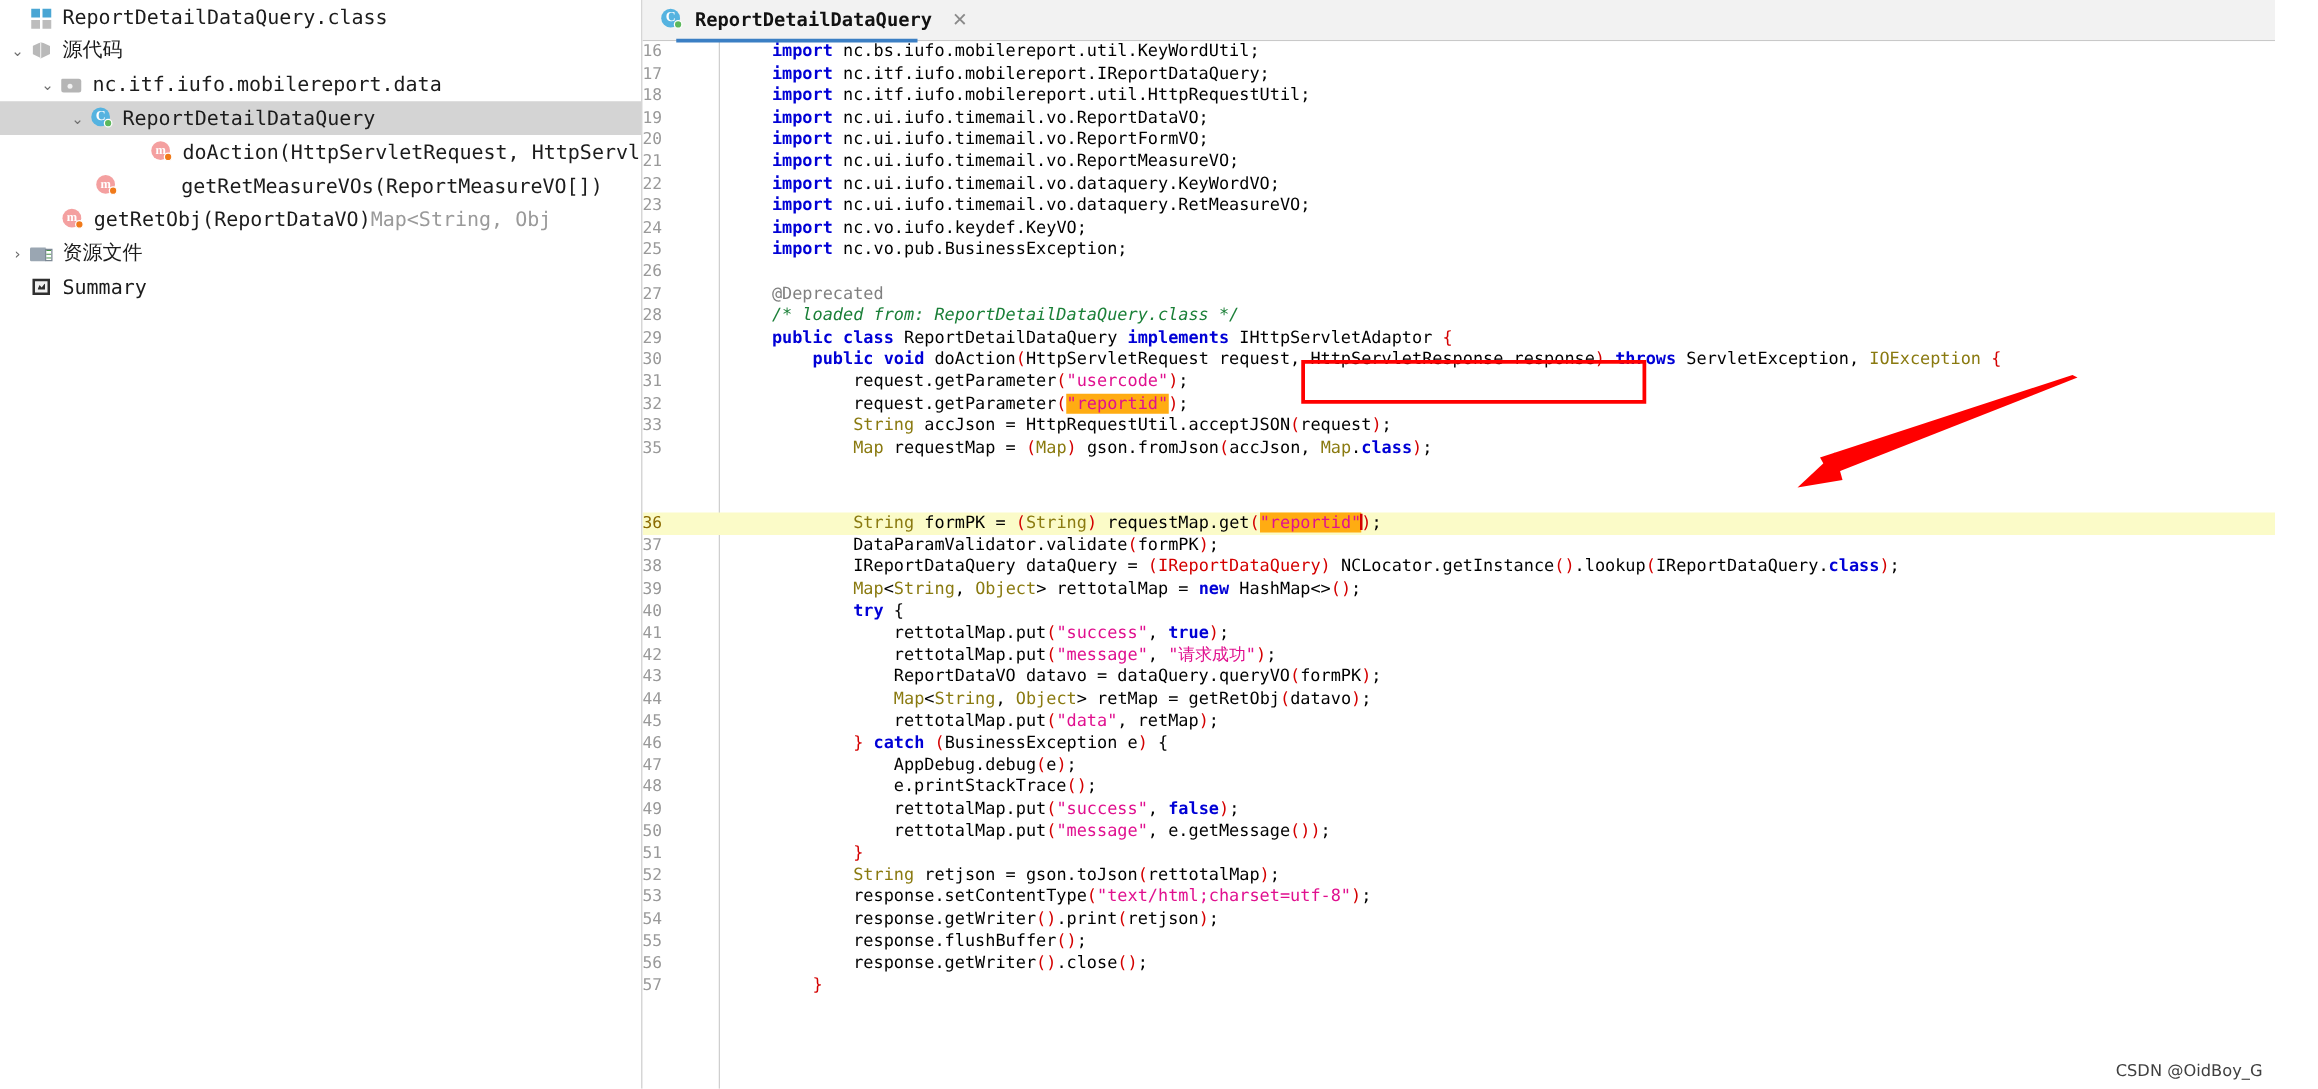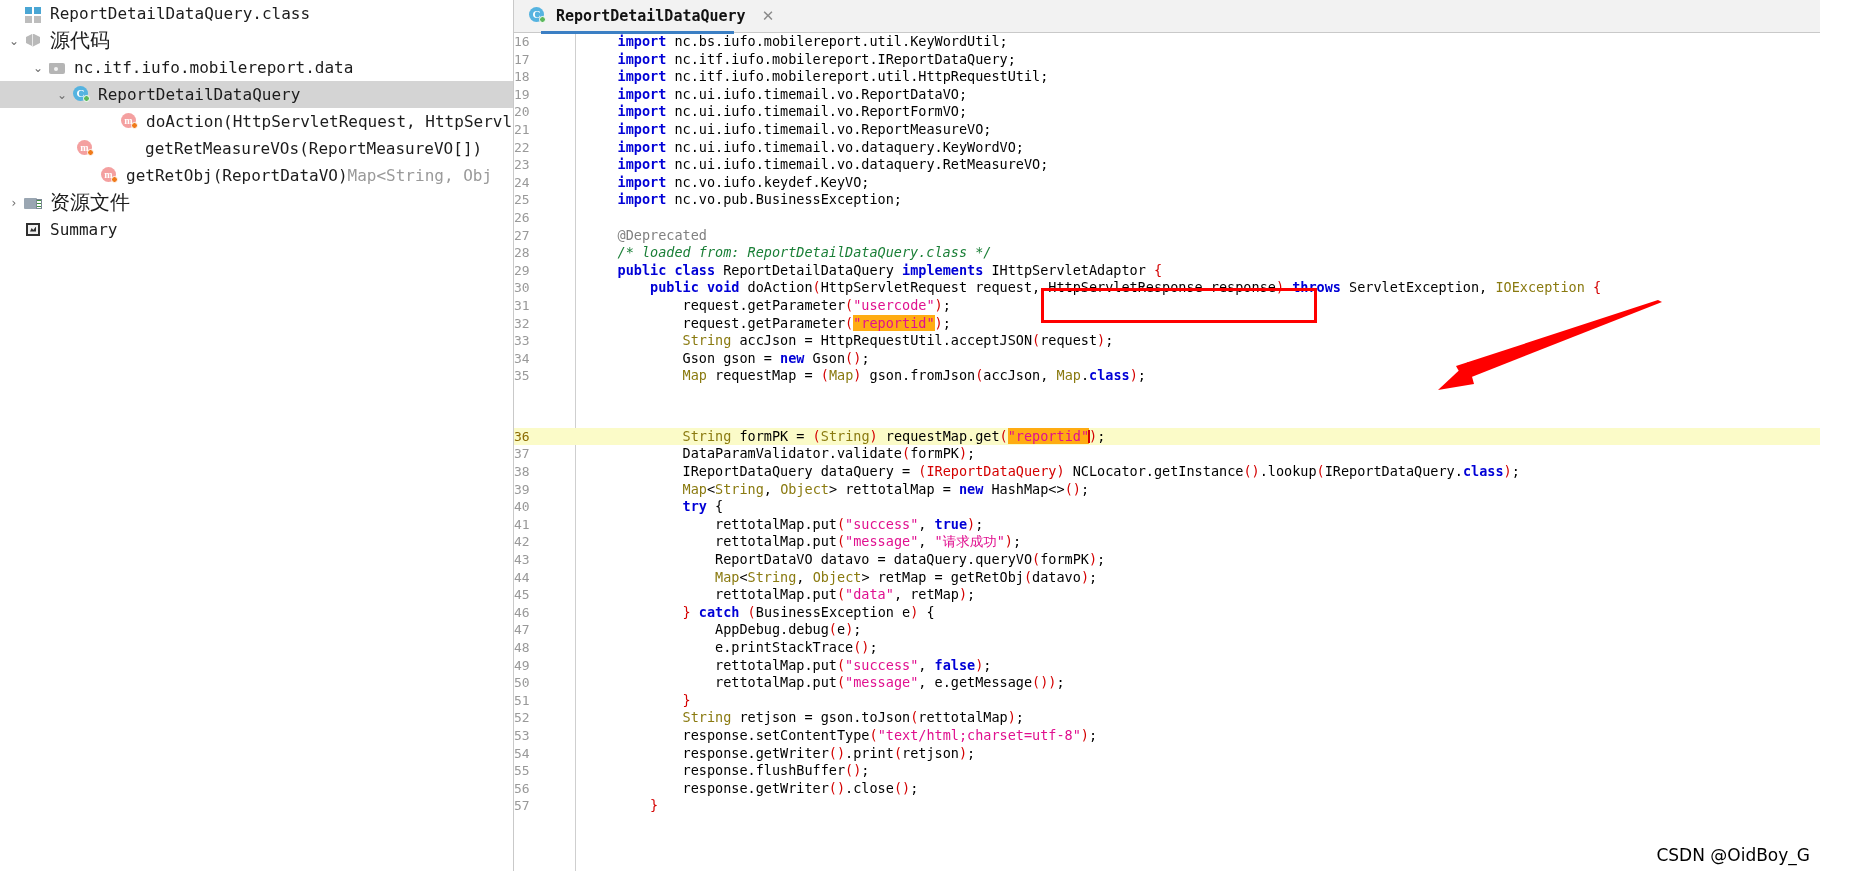--- a/index.html
+++ b/index.html
@@ -162,21 +162,21 @@
     box-sizing: border-box;
     background: #f0f0f0;
   }
   .ic-summary::after {
     content: ""; position: absolute;
     left: 6px; top: 6px; width: 6px; height: 5px;
     background: #2f2f2f;
     clip-path: polygon(0 100%, 28% 30%, 55% 70%, 100% 0, 100% 100%);
   }
   .tree-label { font-family: "DejaVu Sans Mono", monospace; }
-  .tree-label.cjk { font-family: "DejaVu Sans", "Liberation Sans", sans-serif; font-size: 20px; }
+  .tree-label.cjk { font-family: "DejaVu Sans", "Liberation Sans", sans-serif; font-size: 16px; }
   .sig-ret { color: #9a9a9a; }
 
   
   #editor {
     position: relative;
     flex: 1 1 auto;
     height: 871px;
     background: #ffffff;
     border-left: 1px solid #c9c9c9;
     overflow: hidden;
@@ -292,22 +292,22 @@
     width: 230px;
     height: 92px;
     pointer-events: none;
     z-index: 30;
   }
   #watermark {
     position: absolute;
     right: 10px;
     bottom: 6px;
     font-family: "DejaVu Sans", "Liberation Sans", sans-serif;
-    font-size: 17px;
-    color: #000000;
+    font-size: 13px;
+    color: #404040;
     z-index: 40;
     user-select: none;
   }
 </style>
 </head>
 <body>
 
 <div id="app">
 
   <div id="sidebar">
@@ -340,21 +340,21 @@
       <span class="ic ic-method"></span>
       <span class="tree-label">doAction(HttpServletRequest, HttpServlet</span>
     </div>
 
     <div class="tree-row" style="padding-left:76px;gap:43px;">
       <span class="ic ic-method"></span>
       <span class="tree-label">getRetMeasureVOs(ReportMeasureVO[])</span>
       <span class="tree-label sig-ret"> Ret</span>
     </div>
 
-    <div class="tree-row" style="padding-left:100px;">
+    <div class="tree-row" style="padding-left:49px;">
       <span class="ic ic-method"></span>
       <span class="tree-label">getRetObj(ReportDataVO)</span>
       <span class="tree-label sig-ret"> Map&lt;String, Obj</span>
     </div>
 
     <div class="tree-row" style="padding-left:4px;">
       <span class="twisty">›</span>
       <span class="ic ic-resfolder"></span>
       <span class="tree-label cjk">资源文件</span>
     </div>
@@ -391,21 +391,20 @@
           <div class="code-line"><span class="lnum">24</span><span class="ctext"><span class="pln">    </span><span class="kw">import</span><span class="pln"> nc.vo.iufo.keydef.KeyVO;</span></span></div>
           <div class="code-line"><span class="lnum">25</span><span class="ctext"><span class="pln">    </span><span class="kw">import</span><span class="pln"> nc.vo.pub.BusinessException;</span></span></div>
           <div class="code-line"><span class="lnum">26</span><span class="ctext"><span class="pln"></span></span></div>
           <div class="code-line"><span class="lnum">27</span><span class="ctext"><span class="pln">    </span><span class="ann">@Deprecated</span></span></div>
           <div class="code-line"><span class="lnum">28</span><span class="ctext"><span class="pln">    </span><span class="cmt">/* loaded from: ReportDetailDataQuery.class */</span></span></div>
           <div class="code-line"><span class="lnum">29</span><span class="ctext"><span class="pln">    </span><span class="kw">public class</span><span class="pln"> ReportDetailDataQuery </span><span class="kw">implements</span><span class="pln"> IHttpServletAdaptor </span><span class="pun">{</span></span></div>
           <div class="code-line"><span class="lnum">30</span><span class="ctext"><span class="pln">        </span><span class="kw">public void</span><span class="pln"> doAction</span><span class="pun">(</span><span class="pln">HttpServletRequest request, HttpServletResponse response</span><span class="pun">)</span><span class="pln"> </span><span class="kw">throws</span><span class="pln"> ServletException, </span><span class="typ">IOException</span><span class="pln"> </span><span class="pun">{</span></span></div>
           <div class="code-line"><span class="lnum">31</span><span class="ctext"><span class="pln">            request.getParameter</span><span class="pun">(</span><span class="str">"usercode"</span><span class="pun">)</span><span class="pln">;</span></span></div>
           <div class="code-line"><span class="lnum">32</span><span class="ctext"><span class="pln">            request.getParameter</span><span class="pun">(</span><span class="shl">"reportid"</span><span class="pun">)</span><span class="pln">;</span></span></div>
           <div class="code-line"><span class="lnum">33</span><span class="ctext"><span class="pln">            </span><span class="typ">String</span><span class="pln"> accJson = HttpRequestUtil.acceptJSON</span><span class="pun">(</span><span class="pln">request</span><span class="pun">)</span><span class="pln">;</span></span></div>
-          <div class="code-line"><span class="lnum">34</span><span class="ctext"><span class="pln">            Gson gson = </span><span class="kw">new</span><span class="pln"> Gson</span><span class="pun">()</span><span class="pln">;</span></span></div>
           <div class="code-line"><span class="lnum">35</span><span class="ctext"><span class="pln">            </span><span class="typ">Map</span><span class="pln"> requestMap = </span><span class="pun">(</span><span class="typ">Map</span><span class="pun">)</span><span class="pln"> gson.fromJson</span><span class="pun">(</span><span class="pln">accJson, </span><span class="typ">Map</span><span class="pln">.</span><span class="kw">class</span><span class="pun">)</span><span class="pln">;</span></span></div>
           <div class="code-line hl"><span class="lnum">36</span><span class="ctext"><span class="pln">            </span><span class="typ">String</span><span class="pln"> formPK = </span><span class="pun">(</span><span class="typ">String</span><span class="pun">)</span><span class="pln"> requestMap.get</span><span class="pun">(</span><span class="shl">"reportid"</span><span class="caret"></span><span class="pun">)</span><span class="pln">;</span></span></div>
           <div class="code-line"><span class="lnum">37</span><span class="ctext"><span class="pln">            DataParamValidator.validate</span><span class="pun">(</span><span class="pln">formPK</span><span class="pun">)</span><span class="pln">;</span></span></div>
           <div class="code-line"><span class="lnum">38</span><span class="ctext"><span class="pln">            IReportDataQuery dataQuery = </span><span class="pun">(</span><span class="pun">IReportDataQuery</span><span class="pun">)</span><span class="pln"> NCLocator.getInstance</span><span class="pun">()</span><span class="pln">.lookup</span><span class="pun">(</span><span class="pln">IReportDataQuery.</span><span class="kw">class</span><span class="pun">)</span><span class="pln">;</span></span></div>
           <div class="code-line"><span class="lnum">39</span><span class="ctext"><span class="pln">            </span><span class="typ">Map</span><span class="pln">&lt;</span><span class="typ">String</span><span class="pln">, </span><span class="typ">Object</span><span class="pln">&gt; rettotalMap = </span><span class="kw">new</span><span class="pln"> HashMap&lt;&gt;</span><span class="pun">()</span><span class="pln">;</span></span></div>
           <div class="code-line"><span class="lnum">40</span><span class="ctext"><span class="pln">            </span><span class="kw">try</span><span class="pln"> {</span></span></div>
           <div class="code-line"><span class="lnum">41</span><span class="ctext"><span class="pln">                rettotalMap.put</span><span class="pun">(</span><span class="str">"success"</span><span class="pln">, </span><span class="kw">true</span><span class="pun">)</span><span class="pln">;</span></span></div>
           <div class="code-line"><span class="lnum">42</span><span class="ctext"><span class="pln">                rettotalMap.put</span><span class="pun">(</span><span class="str">"message"</span><span class="pln">, </span><span class="str">"请求成功"</span><span class="pun">)</span><span class="pln">;</span></span></div>
           <div class="code-line"><span class="lnum">43</span><span class="ctext"><span class="pln">                ReportDataVO datavo = dataQuery.queryVO</span><span class="pun">(</span><span class="pln">formPK</span><span class="pun">)</span><span class="pln">;</span></span></div>
           <div class="code-line"><span class="lnum">44</span><span class="ctext"><span class="pln">                </span><span class="typ">Map</span><span class="pln">&lt;</span><span class="typ">String</span><span class="pln">, </span><span class="typ">Object</span><span class="pln">&gt; retMap = getRetObj</span><span class="pun">(</span><span class="pln">datavo</span><span class="pun">)</span><span class="pln">;</span></span></div>

